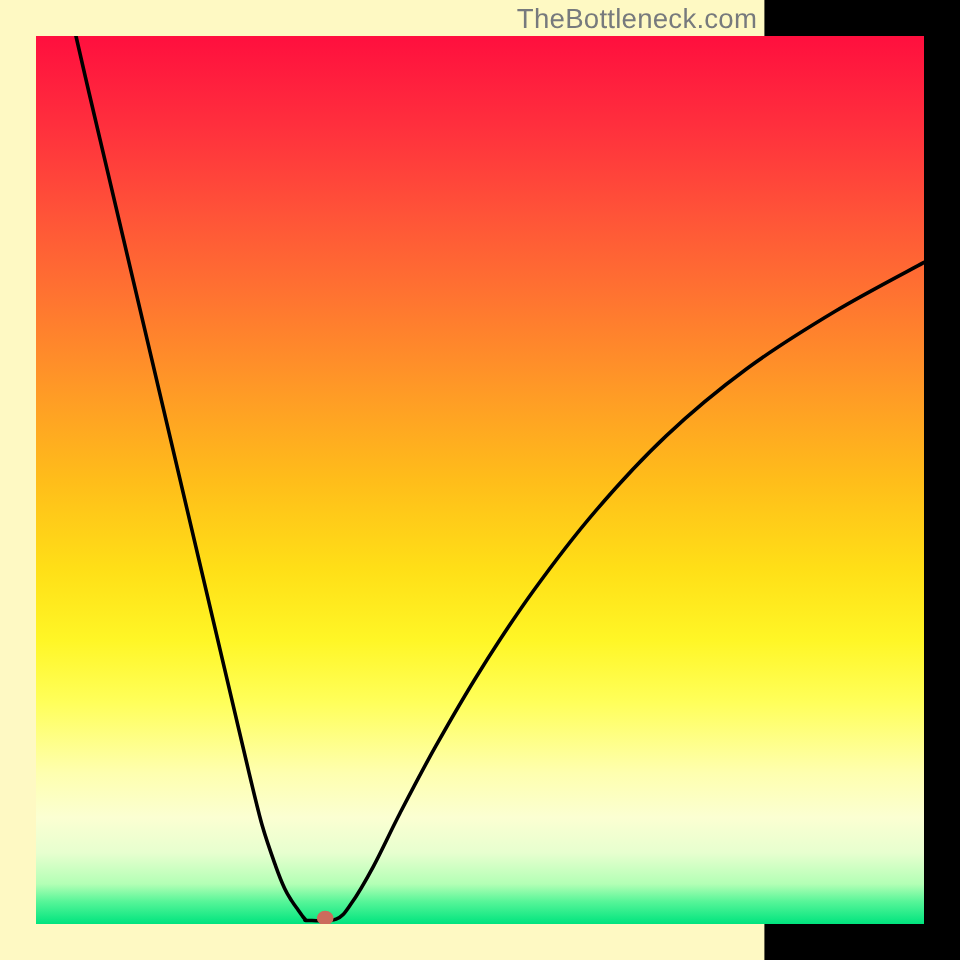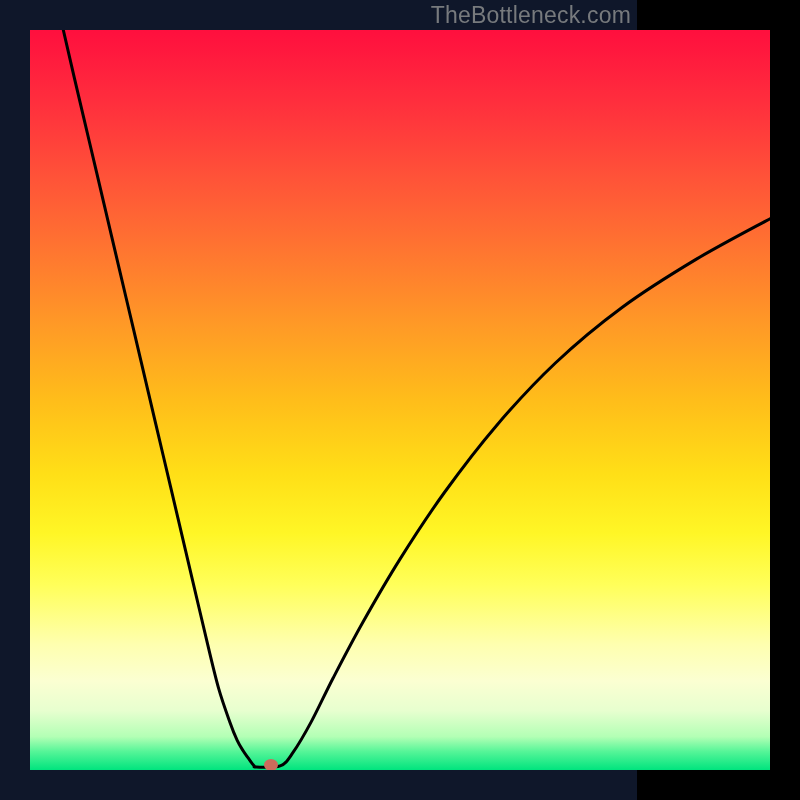--- a/index.html
+++ b/index.html
@@ -8,21 +8,21 @@
     width: 800px;
     height: 800px;
     overflow: hidden;
     background: #000;
     font-family: Arial, Helvetica, sans-serif;
   }
   .frame {
     position: relative;
     width: 637px;
     height: 800px;
-    background: #0f172a;
+    background: #fef9c3;
   }
   .plot {
     position: absolute;
     left: 30px;
     top: 30px;
     width: 740px;
     height: 740px;
     overflow: hidden;
   }
   .gradient {

